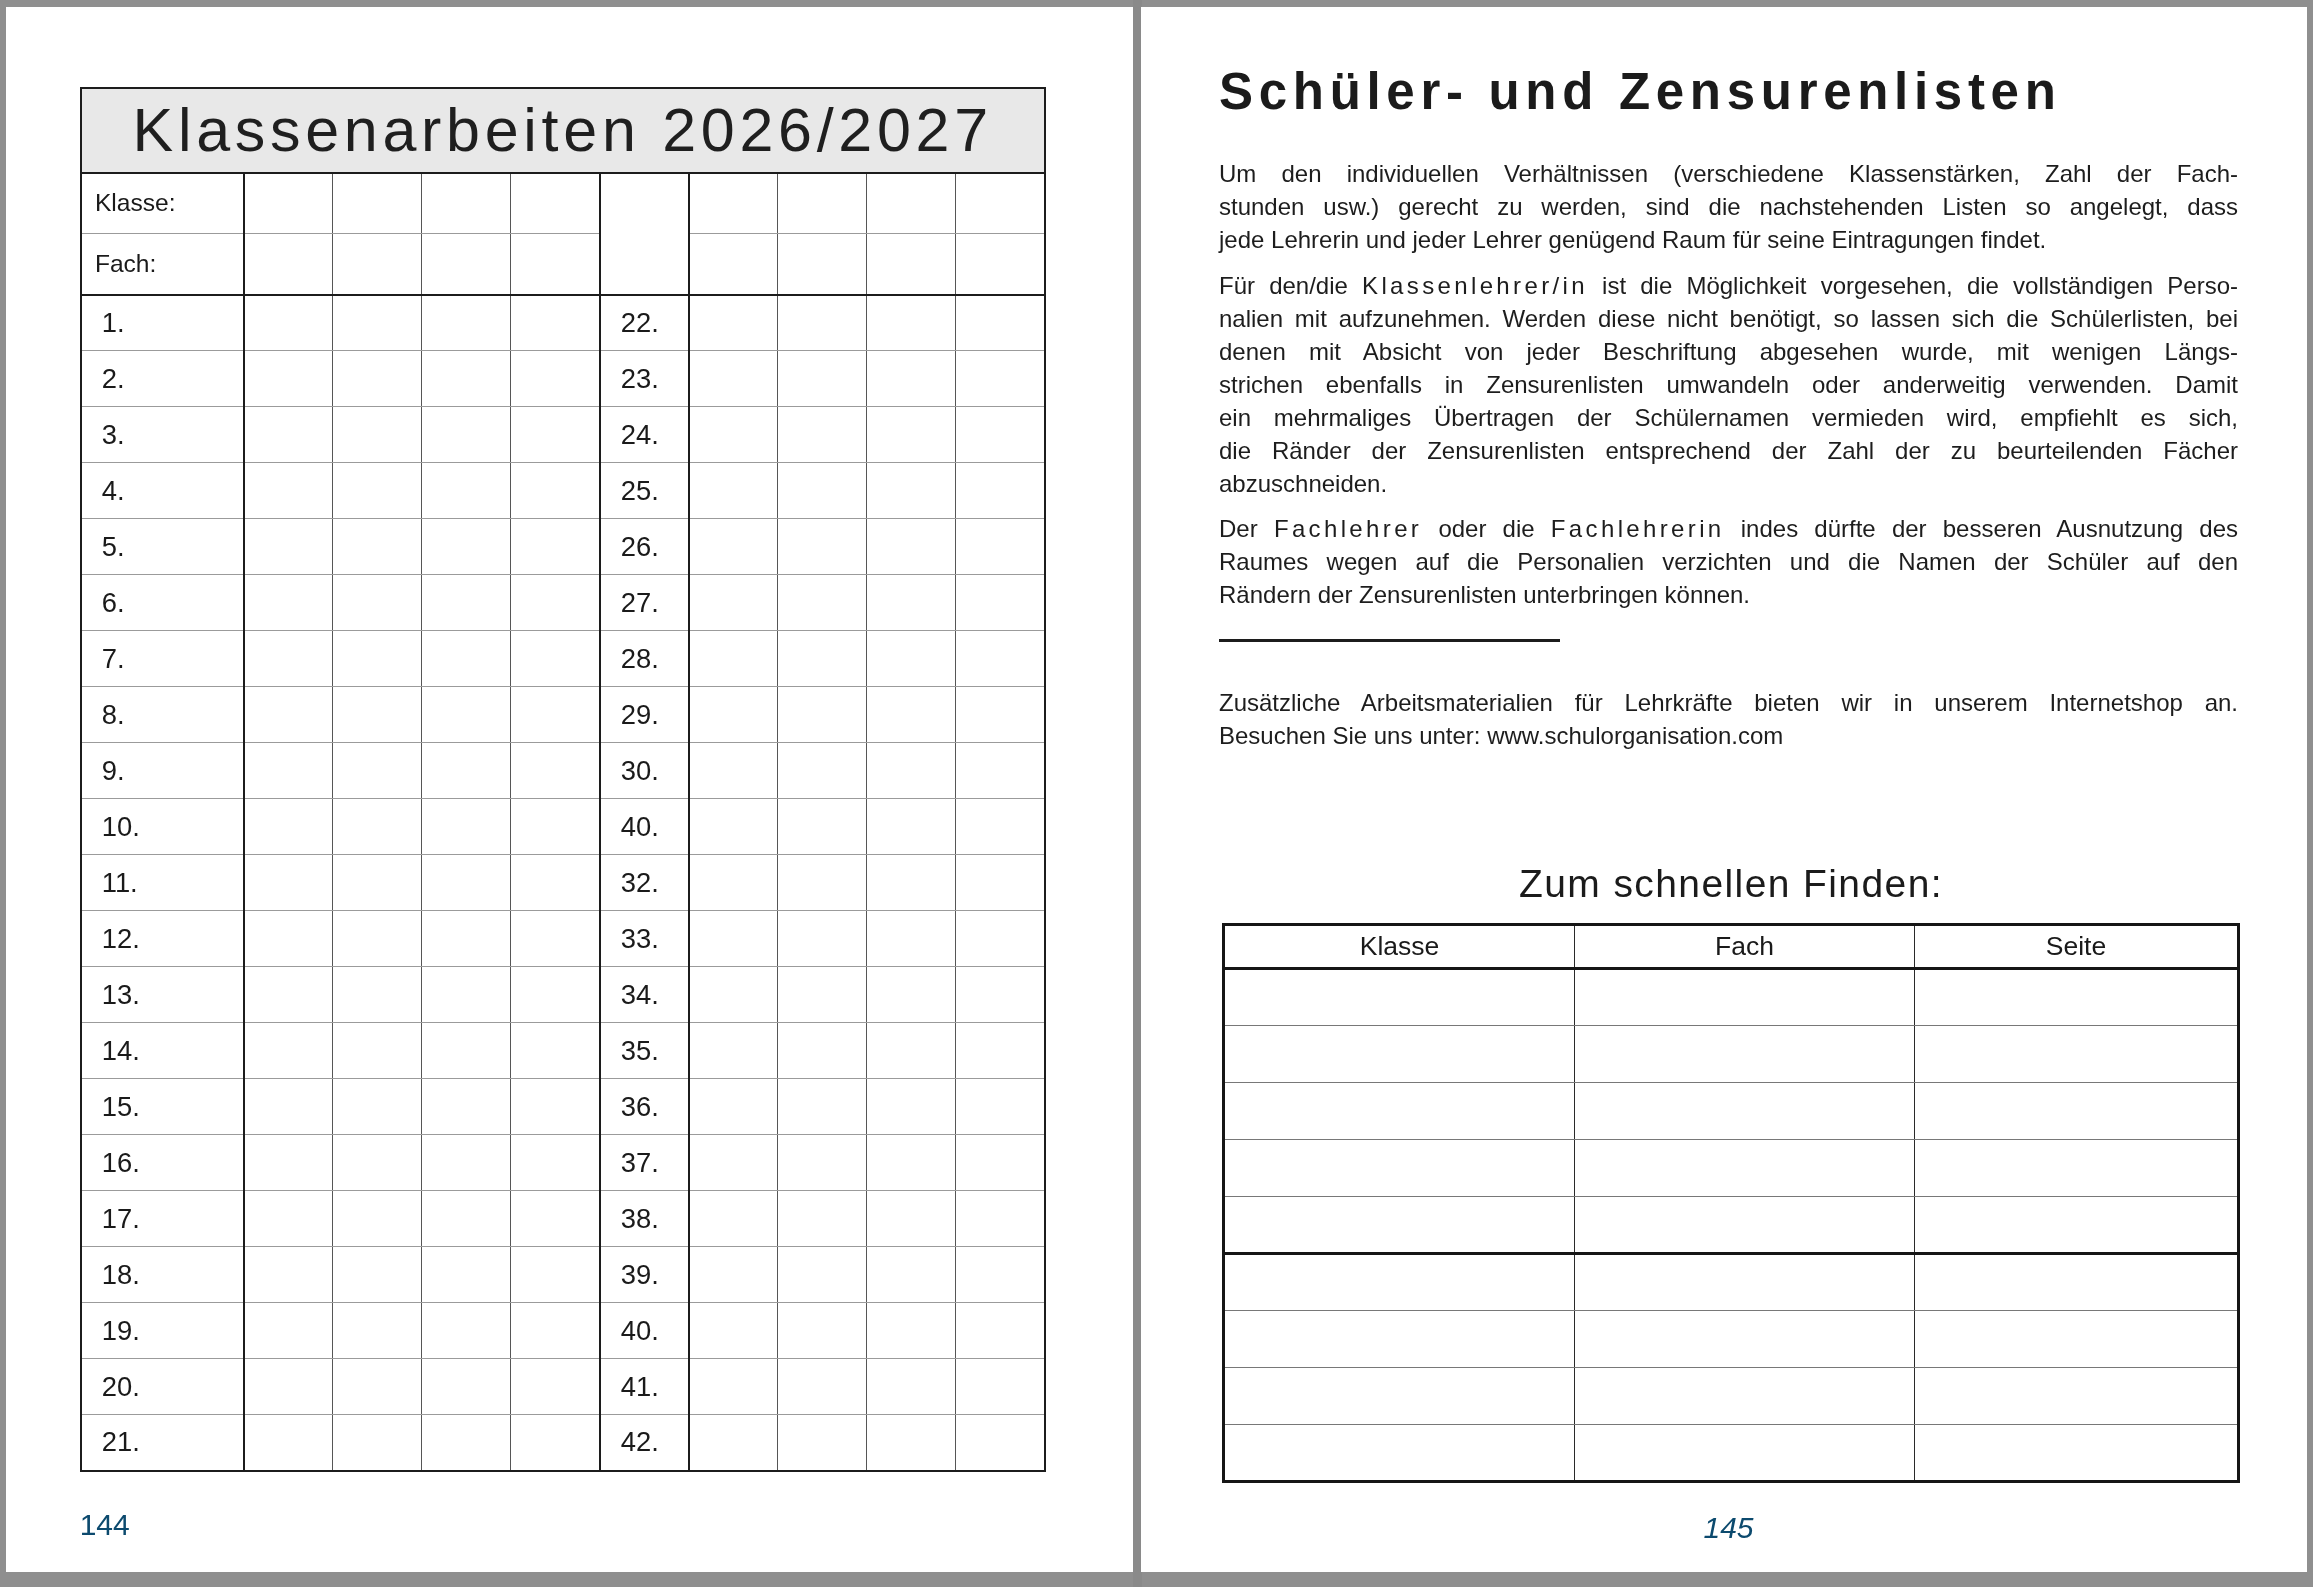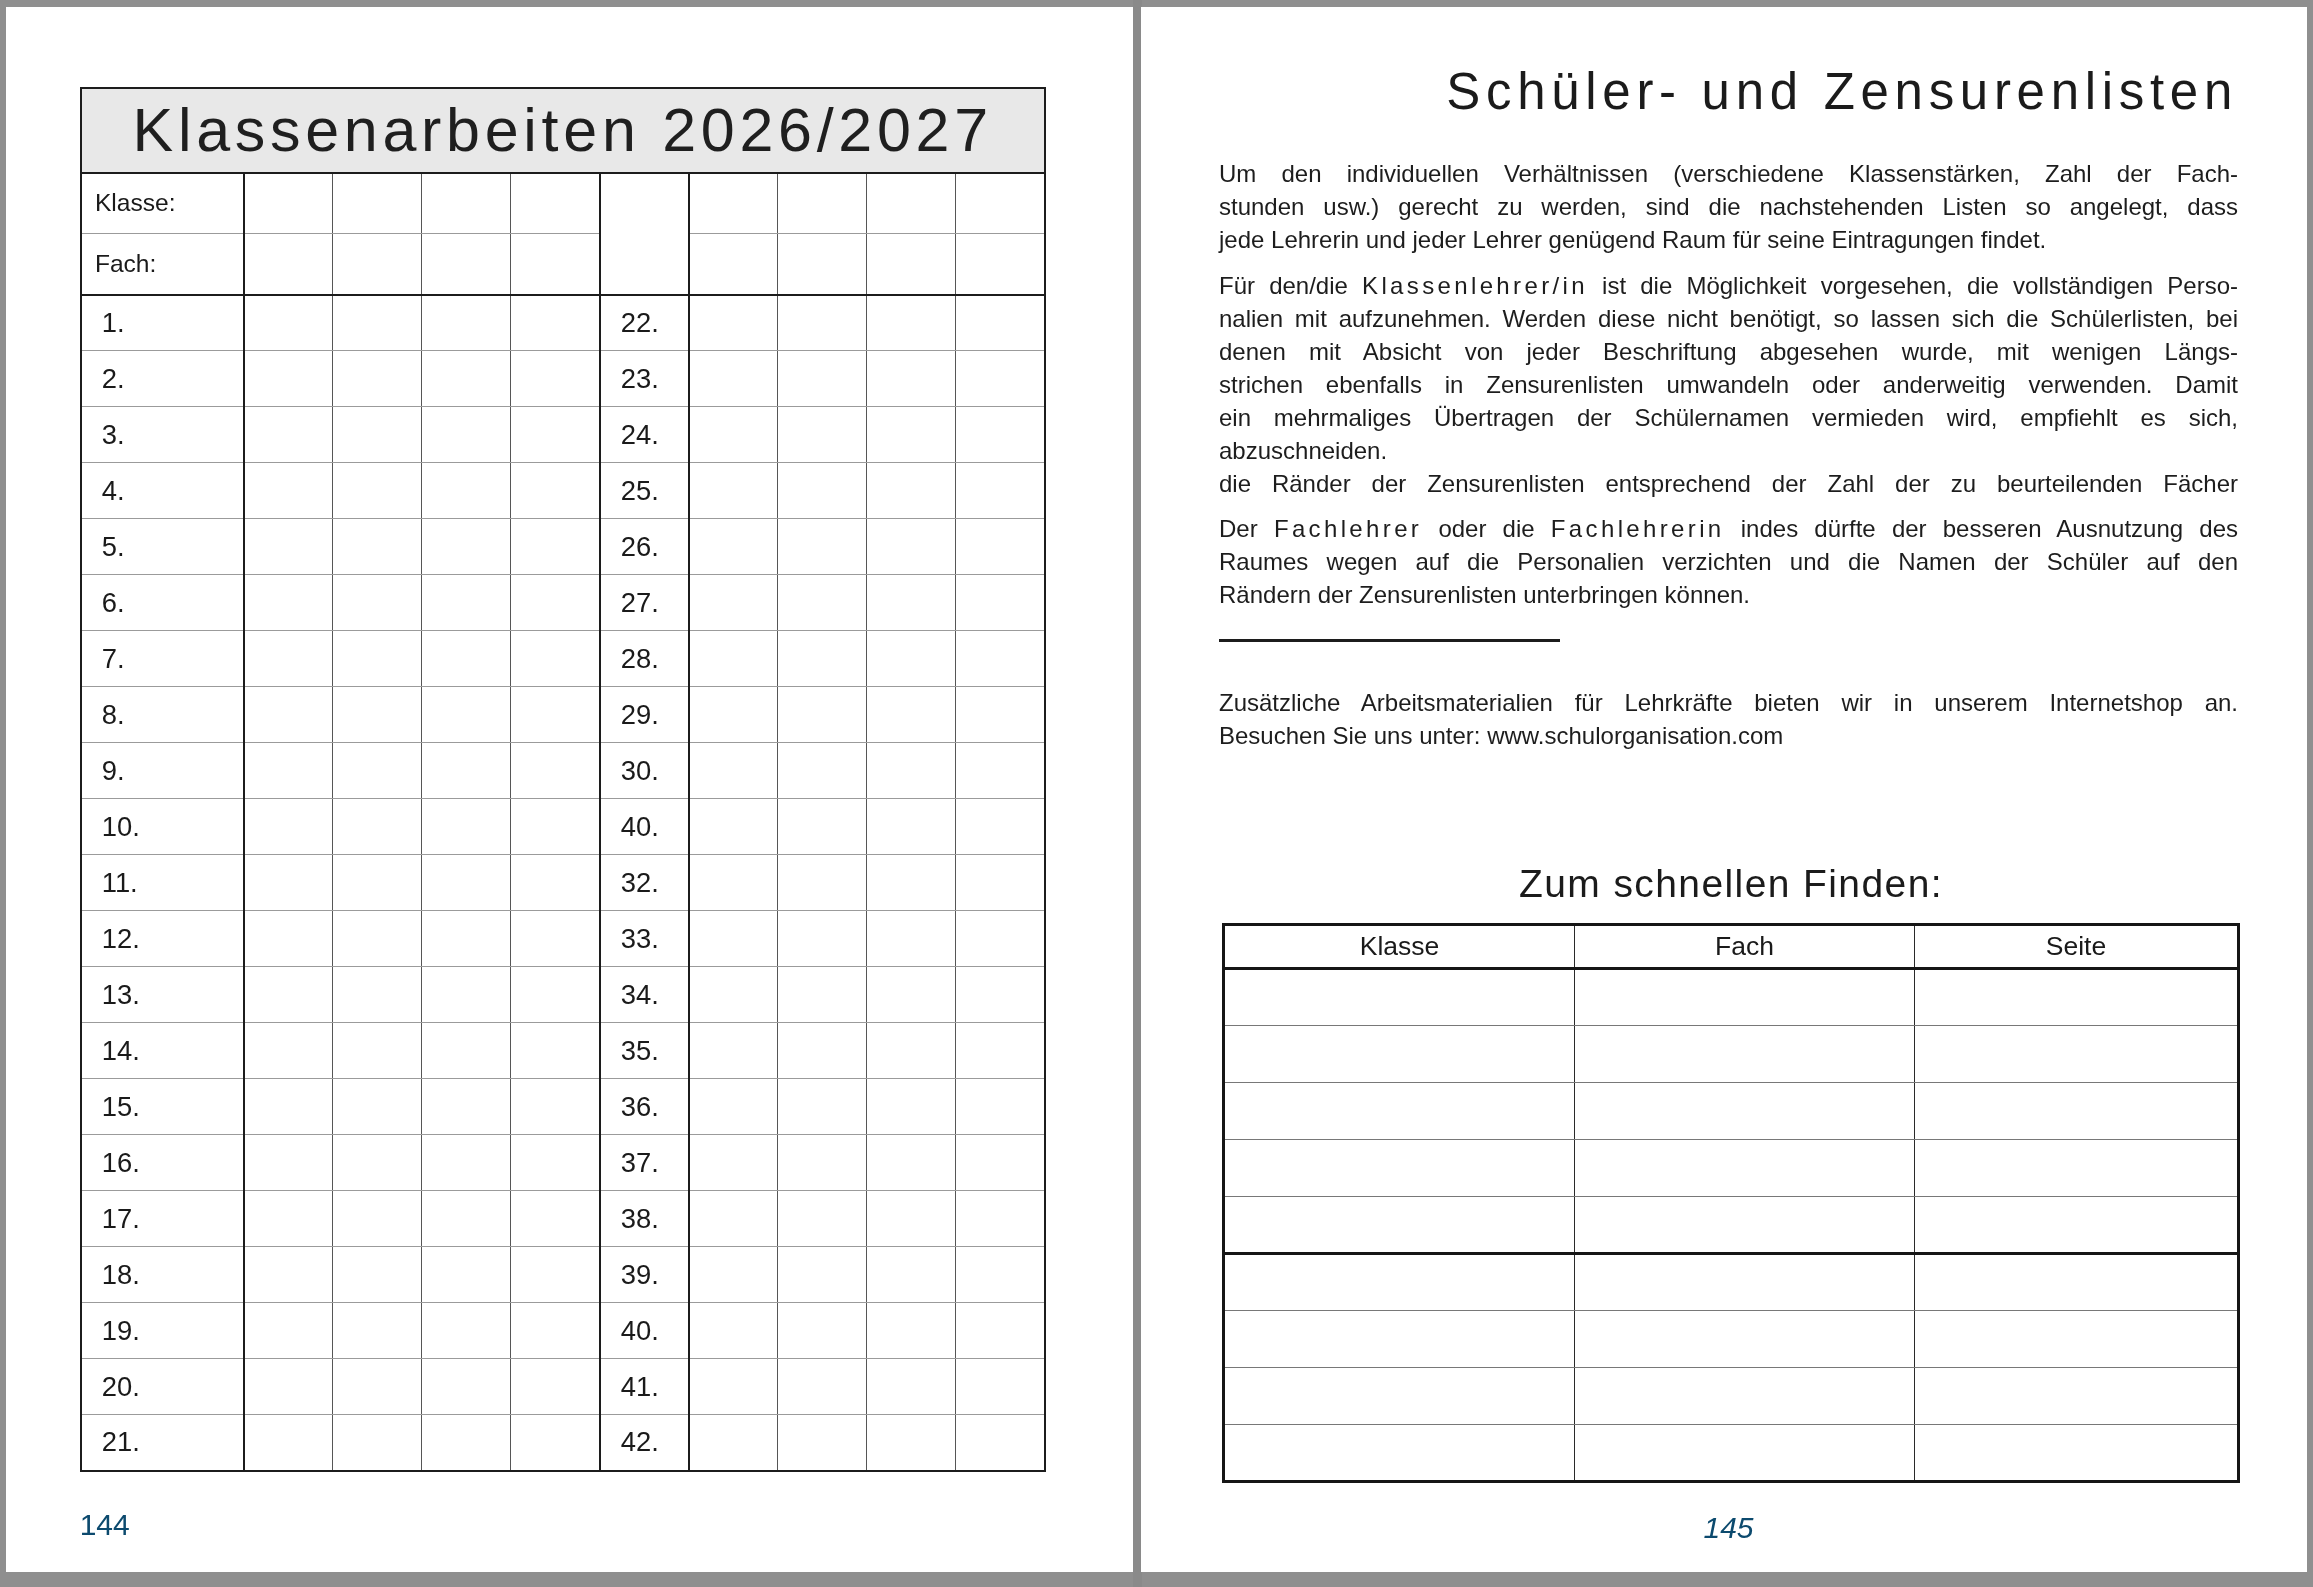--- a/index.html
+++ b/index.html
@@ -43,22 +43,22 @@
     border-bottom:2.8px solid #1c1c1c;
   }
   .ka-table tr.num-row:last-child td{border-bottom:none;}
 
   .pagenum{position:absolute;font-size:30px;color:#0c4a6e;}
   .pn-left{left:74px;top:1501px;}
   .pn-right{left:78px;width:1019px;text-align:center;top:1504px;font-style:italic;}
 
   
   .rp-title{
-    position:absolute;left:78px;top:55px;width:1019px;text-align:right;
-    font-size:51px;letter-spacing:5.7px;font-weight:400;color:#1b1b1b;white-space:nowrap;
+    position:absolute;left:78px;top:55px;width:1019px;text-align:left;
+    font-size:51px;letter-spacing:5.7px;font-weight:700;color:#1b1b1b;white-space:nowrap;
   }
   .rp-para{position:absolute;left:78px;width:1019px;font-size:24px;line-height:33px;color:#1d1d1d;}
   .p0{top:150px;} .p1{top:262px;} .p2{top:505px;} .pnote{top:679px;}
   .tline{min-height:33px;}
   .jl{text-align:justify;text-align-last:justify;}
   .sperr{letter-spacing:0.14em;}
   .note-rule{position:absolute;left:78px;top:632px;width:341px;height:3.8px;background:#1c1c1c;}
 
   .finden-heading{
     position:absolute;left:81px;top:855px;width:1018px;text-align:center;
@@ -397,22 +397,22 @@
         <div class="tline jl"><span>Um den individuellen Verhältnissen (verschiedene Klassenstärken, Zahl der Fach-</span></div>
         <div class="tline jl"><span>stunden usw.) gerecht zu werden, sind die nachstehenden Listen so angelegt, dass</span></div>
         <div class="tline"><span>jede Lehrerin und jeder Lehrer genügend Raum für seine Eintragungen findet.</span></div>
       </div>
     <div class="rp-para p1">
         <div class="tline jl"><span>Für den/die </span><span class="sperr">Klassenlehrer/in</span><span> ist die Möglichkeit vorgesehen, die vollständigen Perso-</span></div>
         <div class="tline jl"><span>nalien mit aufzunehmen. Werden diese nicht benötigt, so lassen sich die Schülerlisten, bei</span></div>
         <div class="tline jl"><span>denen mit Absicht von jeder Beschriftung abgesehen wurde, mit wenigen Längs-</span></div>
         <div class="tline jl"><span>strichen ebenfalls in Zensurenlisten umwandeln oder anderweitig verwenden. Damit</span></div>
         <div class="tline jl"><span>ein mehrmaliges Übertragen der Schülernamen vermieden wird, empfiehlt es sich,</span></div>
+        <div class="tline jl"><span>die Ränder der Zensurenlisten entsprechend der Zahl der zu beurteilenden Fächer</span></div>
         <div class="tline"><span>abzuschneiden.</span></div>
-        <div class="tline jl"><span>die Ränder der Zensurenlisten entsprechend der Zahl der zu beurteilenden Fächer</span></div>
       </div>
     <div class="rp-para p2">
         <div class="tline jl"><span>Der </span><span class="sperr">Fachlehrer</span><span> oder die </span><span class="sperr">Fachlehrerin</span><span> indes dürfte der besseren Ausnutzung des</span></div>
         <div class="tline jl"><span>Raumes wegen auf die Personalien verzichten und die Namen der Schüler auf den</span></div>
         <div class="tline"><span>Rändern der Zensurenlisten unterbringen können.</span></div>
       </div>
 
     <div class="note-rule"></div>
 
     <div class="rp-para pnote">

